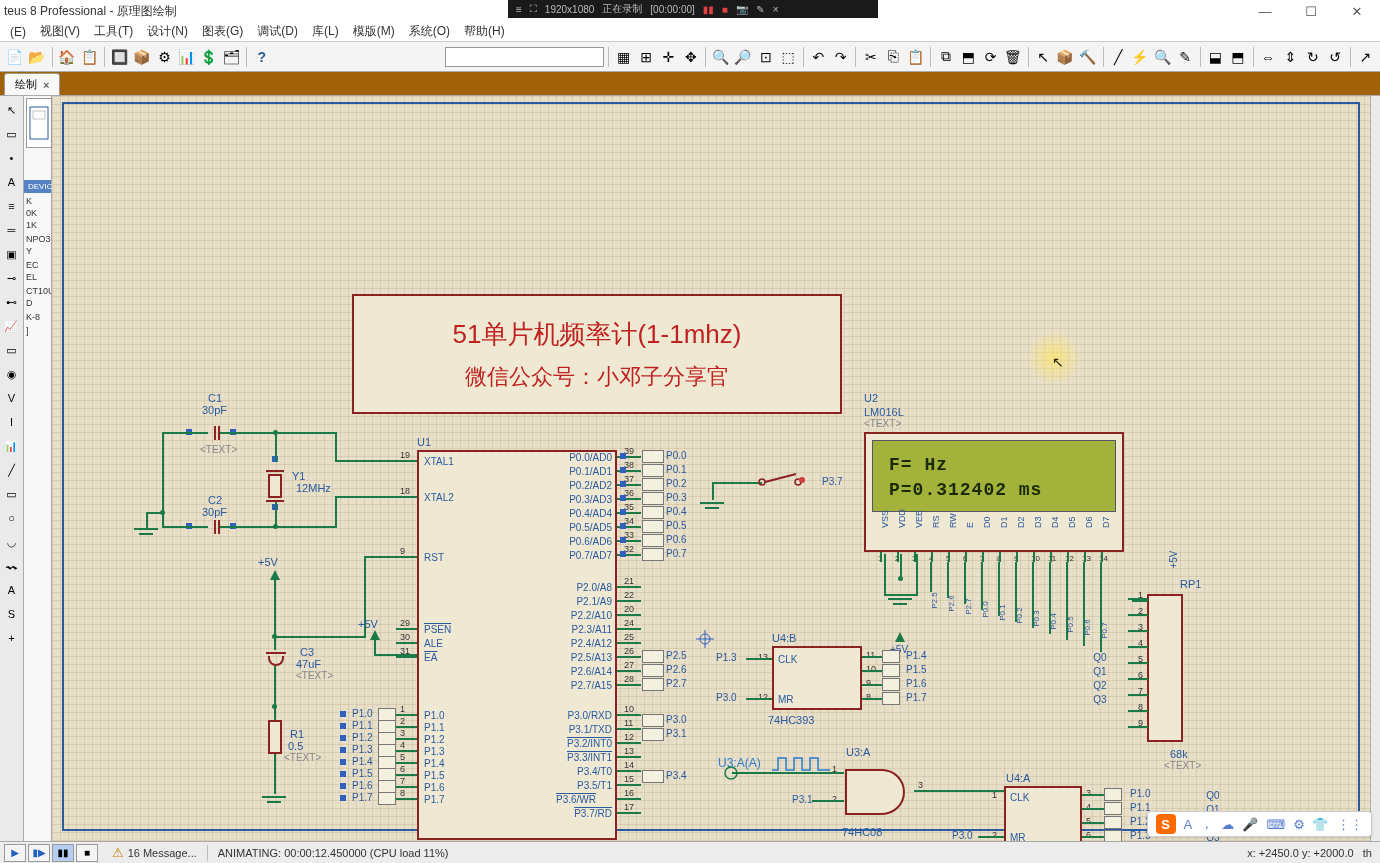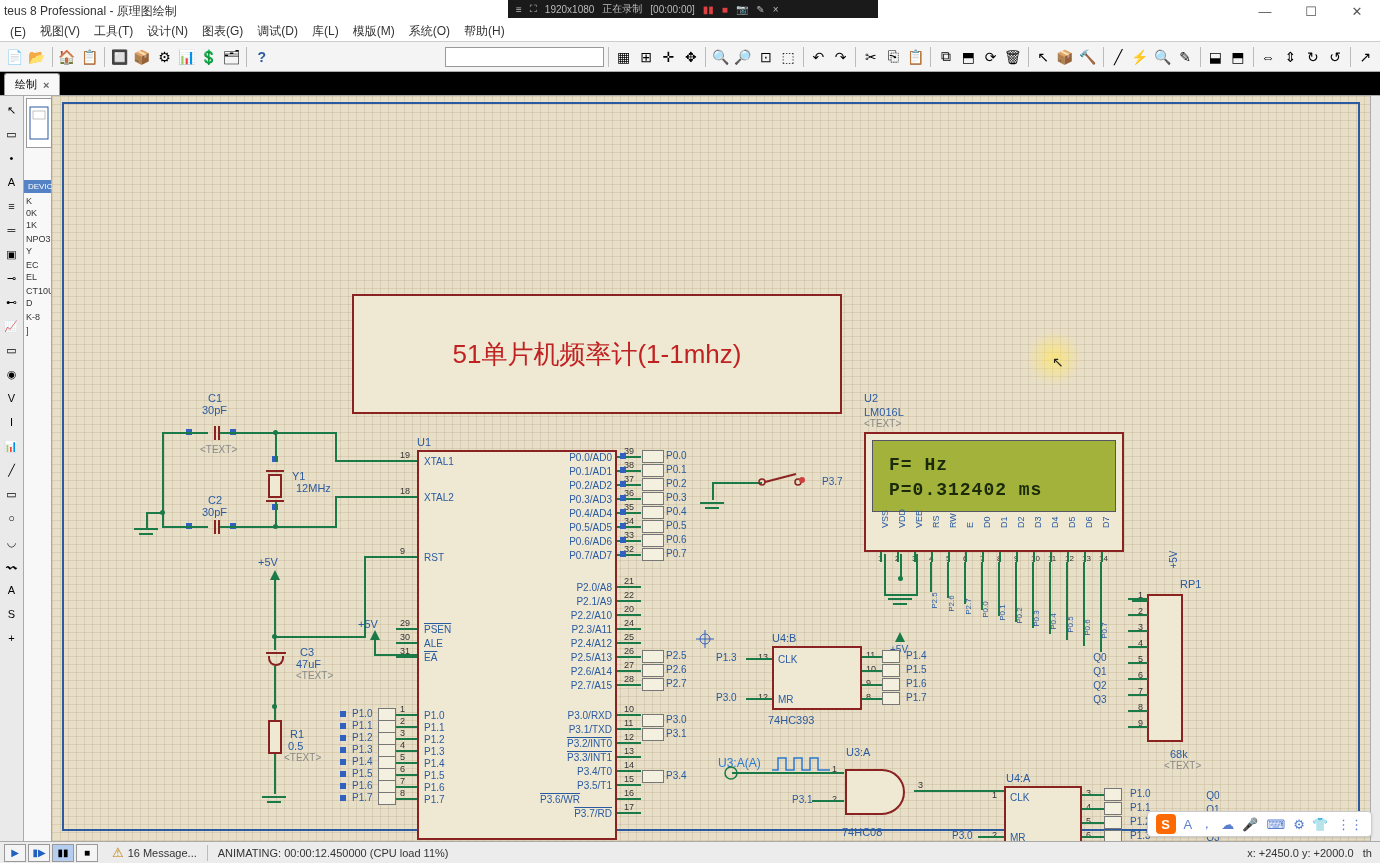--- a/index.html
+++ b/index.html
@@ -20,21 +20,21 @@
 .menubar { height: 20px; display: flex; align-items: center; padding: 0 4px; gap: 2px; border-bottom: 1px solid #ccc; }
 .menu-item { padding: 2px 6px; font-size: 12px; color: #333; cursor: pointer; }
 
 
 .toolbar { height: 30px; background: #f4f4f4; border-bottom: 1px solid #aaa; display: flex; align-items: center; padding: 0 4px; gap: 1px; }
 .tool-btn { width: 24px; height: 24px; display: flex; align-items: center; justify-content: center; border: 1px solid transparent; cursor: pointer; font-size: 14px; }
 .tool-sep { width: 1px; height: 20px; background: #bbb; margin: 0 3px; }
 .tool-input { width: 180px; height: 20px; border: 1px solid #999; font-size: 11px; padding: 0 4px; }
 
 
-.tabbar { height: 24px; background: #000000; border-bottom: 1px solid #aaa; display: flex; align-items: flex-end; padding-left: 4px; }
+.tabbar { height: 24px; background: #a16207; border-bottom: 1px solid #aaa; display: flex; align-items: flex-end; padding-left: 4px; }
 .tab { background: #f8f8f8; border: 1px solid #999; border-bottom: none; padding: 3px 10px; font-size: 11px; display: flex; align-items: center; gap: 6px; border-radius: 3px 3px 0 0; }
 .tab .close-x { color: #666; font-weight: bold; cursor: pointer; }
 
 
 .main { display: flex; height: calc(863px - 22px - 20px - 30px - 24px - 22px); }
 
 
 .leftbar { width: 24px; background: #eaeaea; border-right: 1px solid #aaa; display: flex; flex-direction: column; align-items: center; padding-top: 4px; gap: 4px; }
 .leftbar-btn { width: 20px; height: 20px; border: 1px solid transparent; cursor: pointer; display: flex; align-items: center; justify-content: center; font-size: 11px; }
 
@@ -295,20 +295,21 @@
   <div class="canvas-wrap">
     <div class="canvas-grid"></div>
     <div class="canvas-border"></div>
 
 
     <div class="cursor-glow"></div>
     <div class="cursor-arrow">↖</div>
 
     <div class="schm title-box">
       <div>51单片机频率计(1-1mhz)</div>
+      <div class="line2">微信公众号：小邓子分享官</div>
     </div>
 
     <div class="comp-label" style="left:156px;top:296px">C1</div>
     <div class="comp-label" style="left:150px;top:308px">30pF</div>
     <div class="cap-sym" style="left:155px;top:332px"></div>
     <div class="comp-label-grey" style="left:148px;top:348px">&lt;TEXT&gt;</div>
     <div class="blue-sq" style="left:134px;top:333px"></div>
     <div class="blue-sq" style="left:178px;top:333px"></div>
 
     <div class="comp-label" style="left:156px;top:398px">C2</div>
@@ -584,21 +585,21 @@
       <div class="pin-num" style="left:572px;top:650px">13</div>
       <div class="chip-pin-right overline" style="left:488px;top:656px;width:72px;text-align:right">P3.3/INT1</div>
       <div class="wire wire-h" style="left:565px;top:660px;width:24px"></div>
       <div class="pin-num" style="left:572px;top:664px">14</div>
       <div class="chip-pin-right" style="left:488px;top:670px;width:72px;text-align:right">P3.4/T0</div>
       <div class="wire wire-h" style="left:565px;top:674px;width:24px"></div>
       <div class="pin-num" style="left:572px;top:678px">15</div>
       <div class="chip-pin-right" style="left:488px;top:684px;width:72px;text-align:right">P3.5/T1</div>
       <div class="wire wire-h" style="left:565px;top:688px;width:24px"></div>
       <div class="pin-num" style="left:572px;top:692px">16</div>
-      <div class="chip-pin-right overline" style="left:488px;top:698px;width:72px;text-align:left">P3.6/WR</div>
+      <div class="chip-pin-right overline" style="left:488px;top:698px;width:72px;text-align:center">P3.6/WR</div>
       <div class="wire wire-h" style="left:565px;top:702px;width:24px"></div>
       <div class="pin-num" style="left:572px;top:706px">17</div>
       <div class="chip-pin-right overline" style="left:488px;top:712px;width:72px;text-align:right">P3.7/RD</div>
       <div class="wire wire-h" style="left:565px;top:716px;width:24px"></div>
       <div class="pin-box" style="left:590px;top:354px"></div>
       <div class="comp-label" style="left:614px;top:354px;font-size:10px">P0.0</div>
       <div class="blue-sq" style="left:568px;top:357px"></div>
       <div class="pin-box" style="left:590px;top:368px"></div>
       <div class="comp-label" style="left:614px;top:368px;font-size:10px">P0.1</div>
       <div class="blue-sq" style="left:568px;top:371px"></div>

